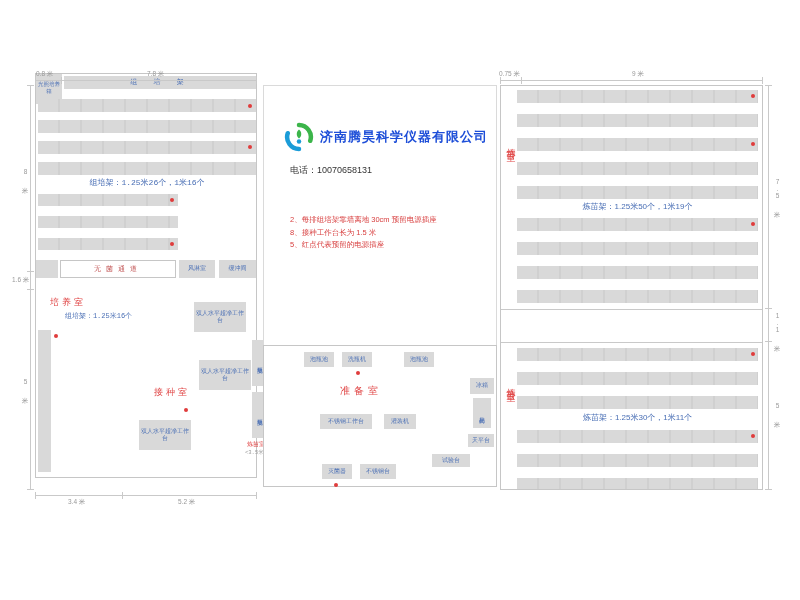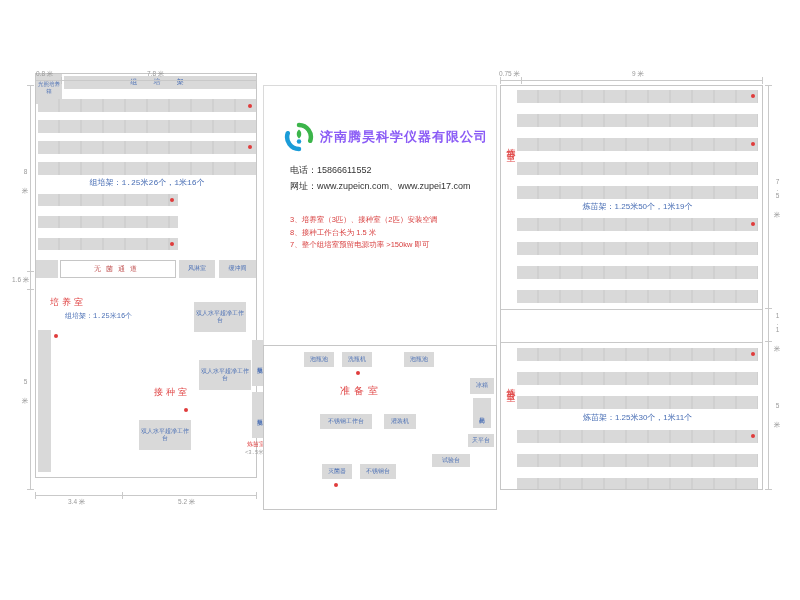--- a/index.html
+++ b/index.html
@@ -107,34 +107,33 @@
   </div>
 
   <div class="room" style="left:263px;top:85px;width:234px;height:260px;border-bottom:none;border-color:#dadada;">
     <div class="abs" style="left:20px;top:36px;display:flex;align-items:center;gap:6px;">
       <svg width="30" height="30" viewBox="0 0 40 40">
         <path d="M20 4 a16 16 0 0 1 15 21" fill="none" stroke="#3cb54a" stroke-width="6" stroke-linecap="round"></path>
         <path d="M20 36 a16 16 0 0 1 -15 -21" fill="none" stroke="#1b9cd8" stroke-width="6" stroke-linecap="round"></path>
         <path d="M20 10 c4 3 4 9 0 12 c-4 -3 -4 -9 0 -12 z" fill="#3cb54a"></path>
         <circle cx="20" cy="26" r="3" fill="#1b9cd8"></circle>
       </svg>
-      <span style="font-size:13px;font-weight:bold;color:#8b5cf6;letter-spacing:1px;white-space:nowrap;">济南腾昊科学仪器有限公司</span>
+      <span style="font-size:13px;font-weight:bold;color:#1d4ed8;letter-spacing:1px;white-space:nowrap;">济南腾昊科学仪器有限公司</span>
     </div>
     <div class="contact abs" style="left:26px;top:76px;">
-      <div>电话：15866611552</div>
-      <div>网址：www.zupeicn.com、www.zupei17.com</div>
+      <div>电话：10070658131</div>
     </div>
     <div class="notes abs" style="left:26px;top:128px;">
-      <div>3、培养室（3匹）、接种室（2匹）安装空调</div>
+      <div>2、每排组培架靠墙离地 30cm 预留电源插座</div>
       <div>8、接种工作台长为 1.5 米</div>
-      <div>7、整个组培室预留电源功率 &gt;150kw 即可</div>
-    </div>
-  </div>
-
-  <div class="room" style="left:263px;top:345px;width:234px;height:165px;">
+      <div>5、红点代表预留的电源插座</div>
+    </div>
+  </div>
+
+  <div class="room" style="left:263px;top:345px;width:234px;height:142px;">
     <div class="gbox" style="left:40px;top:6px;width:30px;height:15px;">
       <span>泡瓶池</span>
     </div>
     <div class="gbox" style="left:78px;top:6px;width:30px;height:15px;">
       <span>洗瓶机</span>
     </div>
     <div class="gbox" style="left:140px;top:6px;width:30px;height:15px;">
       <span>泡瓶池</span>
     </div>
     <div class="roomname" style="left:76px;top:38px;font-size:10px;letter-spacing:4px;">准备室</div>

